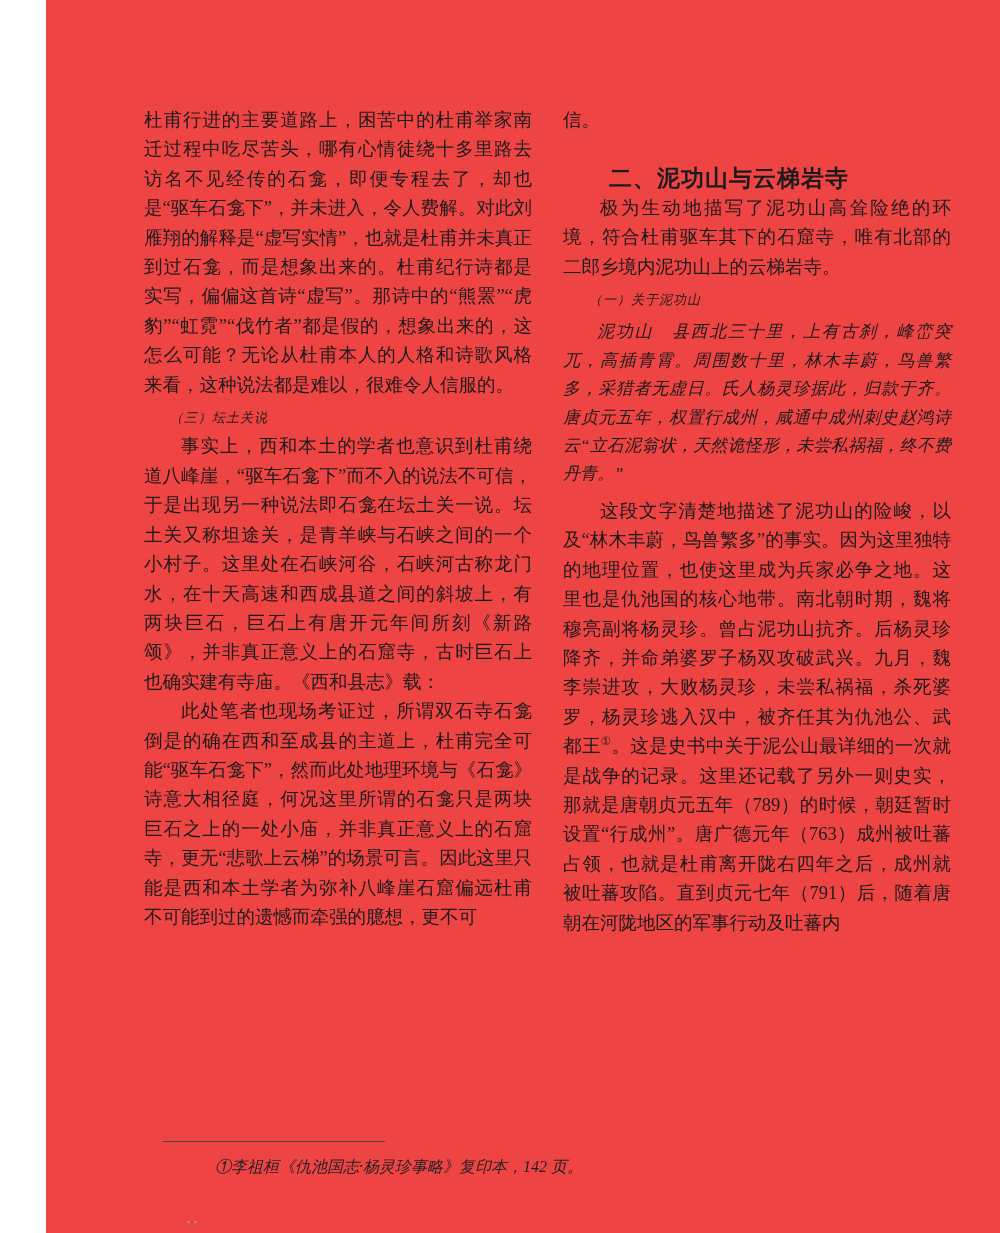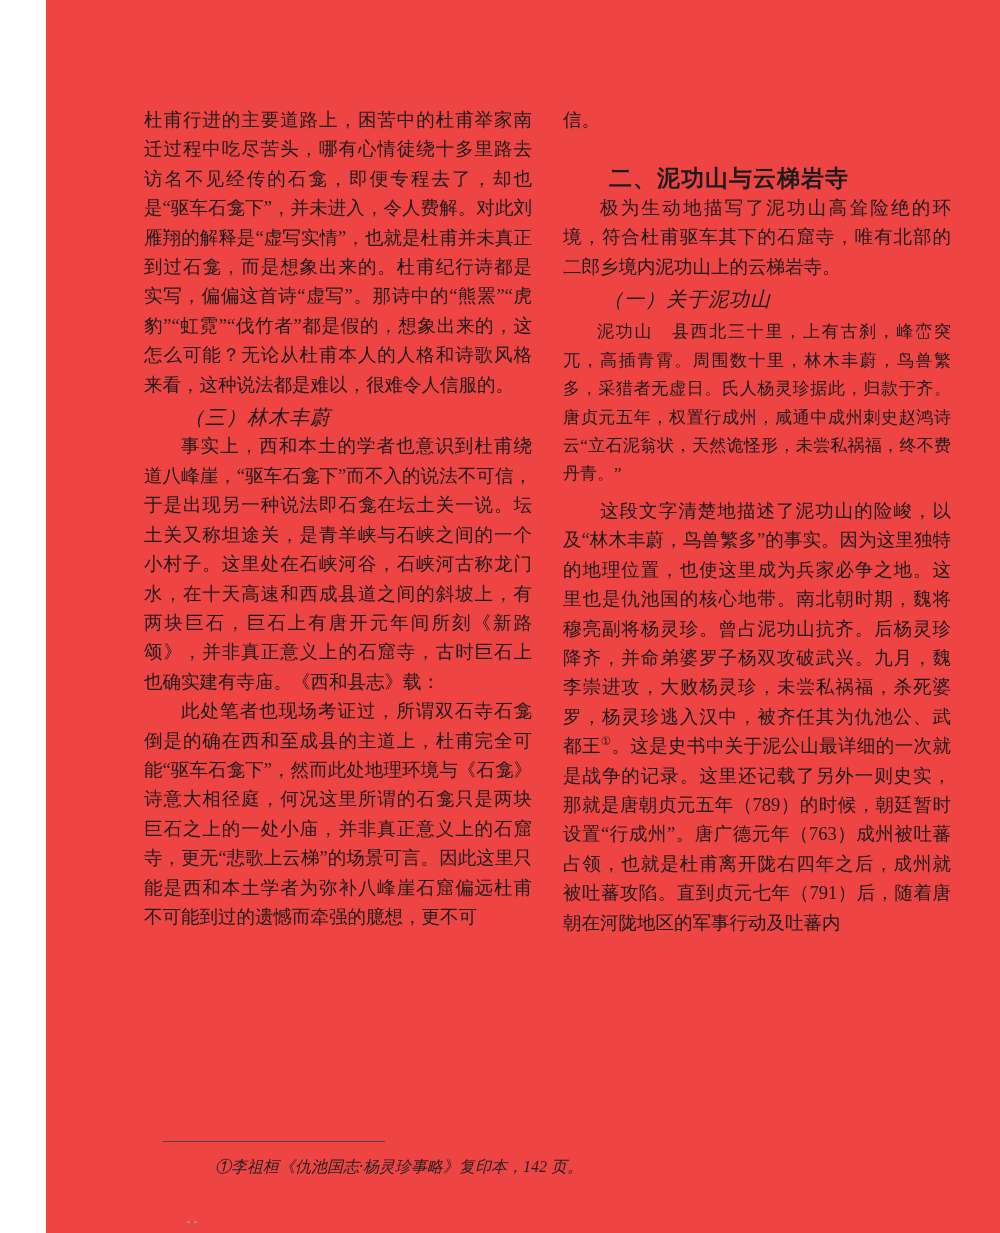--- a/index.html
+++ b/index.html
@@ -39,32 +39,33 @@
     margin: 29px 0 0 0;
     font-family: "Liberation Sans", sans-serif;
     font-weight: bold;
     font-size: 23px;
     line-height: 29.4px;
     text-indent: 2em;
     letter-spacing: 1px;
   }
 
   .subhead {
-    font-size: 20px;
+    font-size: 13px;
     line-height: 29.4px;
     text-indent: 2em;
     font-style: italic;
     margin-top: 3px;
     letter-spacing: 1px;
   }
 
   .quote {
     font-size: 17px;
     line-height: 28.4px;
     text-indent: 2em;
+    font-style: italic;
     margin: 4px 0 8px 0;
   }
 
   sup.fnref {
     font-size: 0.62em;
     vertical-align: super;
     line-height: 0;
   }
 
   .footnote-area {
@@ -104,21 +105,21 @@
     border-radius: 50%;
   }
 </style>
 </head>
 <body>
 
 <div class="page">
 
   <div class="col col-left">
     <p class="body">杜甫行进的主要道路上，困苦中的杜甫举家南迁过程中吃尽苦头，哪有心情徒绕十多里路去访名不见经传的石龛，即便专程去了，却也是“驱车石龛下”，并未进入，令人费解。对此刘雁翔的解释是“虚写实情”，也就是杜甫并未真正到过石龛，而是想象出来的。杜甫纪行诗都是实写，偏偏这首诗“虚写”。那诗中的“熊罴”“虎豹”“虹霓”“伐竹者”都是假的，想象出来的，这怎么可能？无论从杜甫本人的人格和诗歌风格来看，这种说法都是难以，很难令人信服的。</p>
-    <p class="subhead">（三）林木丰蔚</p>
+    <p class="subhead">（三）坛土关说</p>
     <p class="body indent">事实上，西和本土的学者也意识到杜甫绕道八峰崖，“驱车石龛下”而不入的说法不可信，于是出现另一种说法即石龛在坛土关一说。坛土关又称坦途关，是青羊峡与石峡之间的一个小村子。这里处在石峡河谷，石峡河古称龙门水，在十天高速和西成县道之间的斜坡上，有两块巨石，巨石上有唐开元年间所刻《新路颂》，并非真正意义上的石窟寺，古时巨石上也确实建有寺庙。《西和县志》载：</p>
     <p class="body indent">此处笔者也现场考证过，所谓双石寺石龛倒是的确在西和至成县的主道上，杜甫完全可能“驱车石龛下”，然而此处地理环境与《石龛》诗意大相径庭，何况这里所谓的石龛只是两块巨石之上的一处小庙，并非真正意义上的石窟寺，更无“悲歌上云梯”的场景可言。因此这里只能是西和本土学者为弥补八峰崖石窟偏远杜甫不可能到过的遗憾而牵强的臆想，更不可</p>
   </div>
 
   <div class="col col-right">
     <p class="body">信。</p>
     <p class="heading">二、泥功山与云梯岩寺</p>
     <p class="body indent">极为生动地描写了泥功山高耸险绝的环境，符合杜甫驱车其下的石窟寺，唯有北部的二郎乡境内泥功山上的云梯岩寺。</p>
     <p class="subhead">（一）关于泥功山</p>
     <p class="quote">泥功山　县西北三十里，上有古刹，峰峦突兀，高插青霄。周围数十里，林木丰蔚，鸟兽繁多，采猎者无虚日。氏人杨灵珍据此，归款于齐。唐贞元五年，权置行成州，咸通中成州刺史赵鸿诗云“立石泥翁状，天然诡怪形，未尝私祸福，终不费丹青。”</p>

